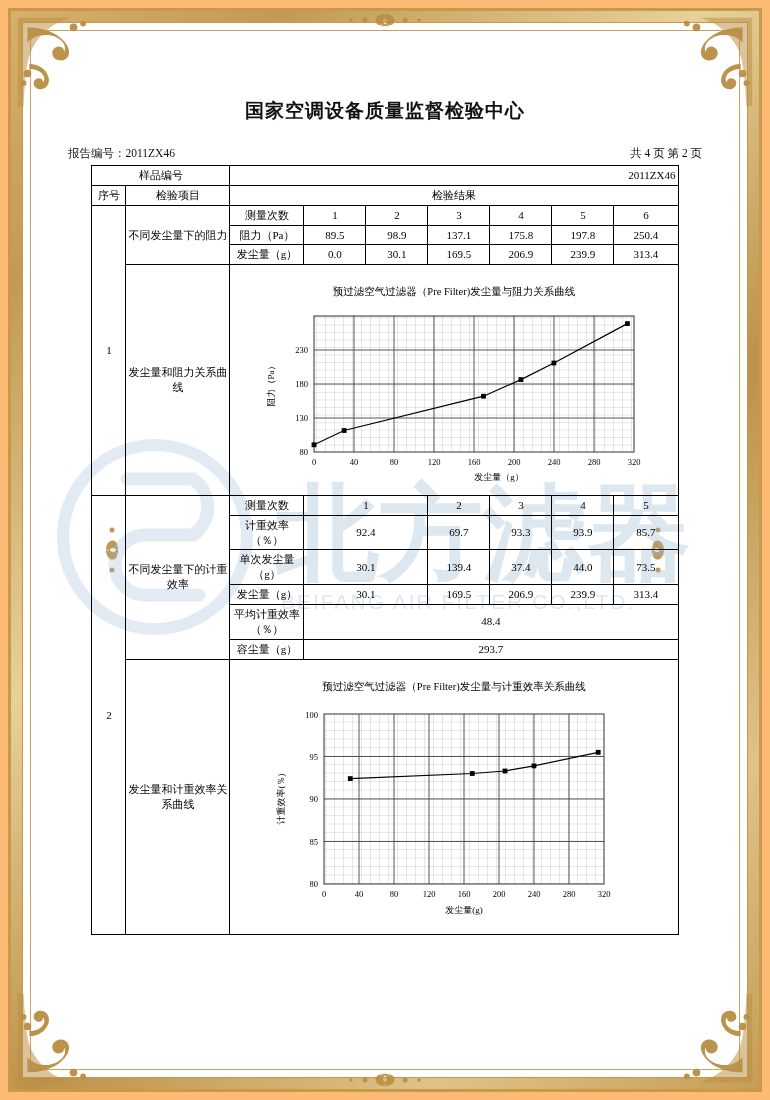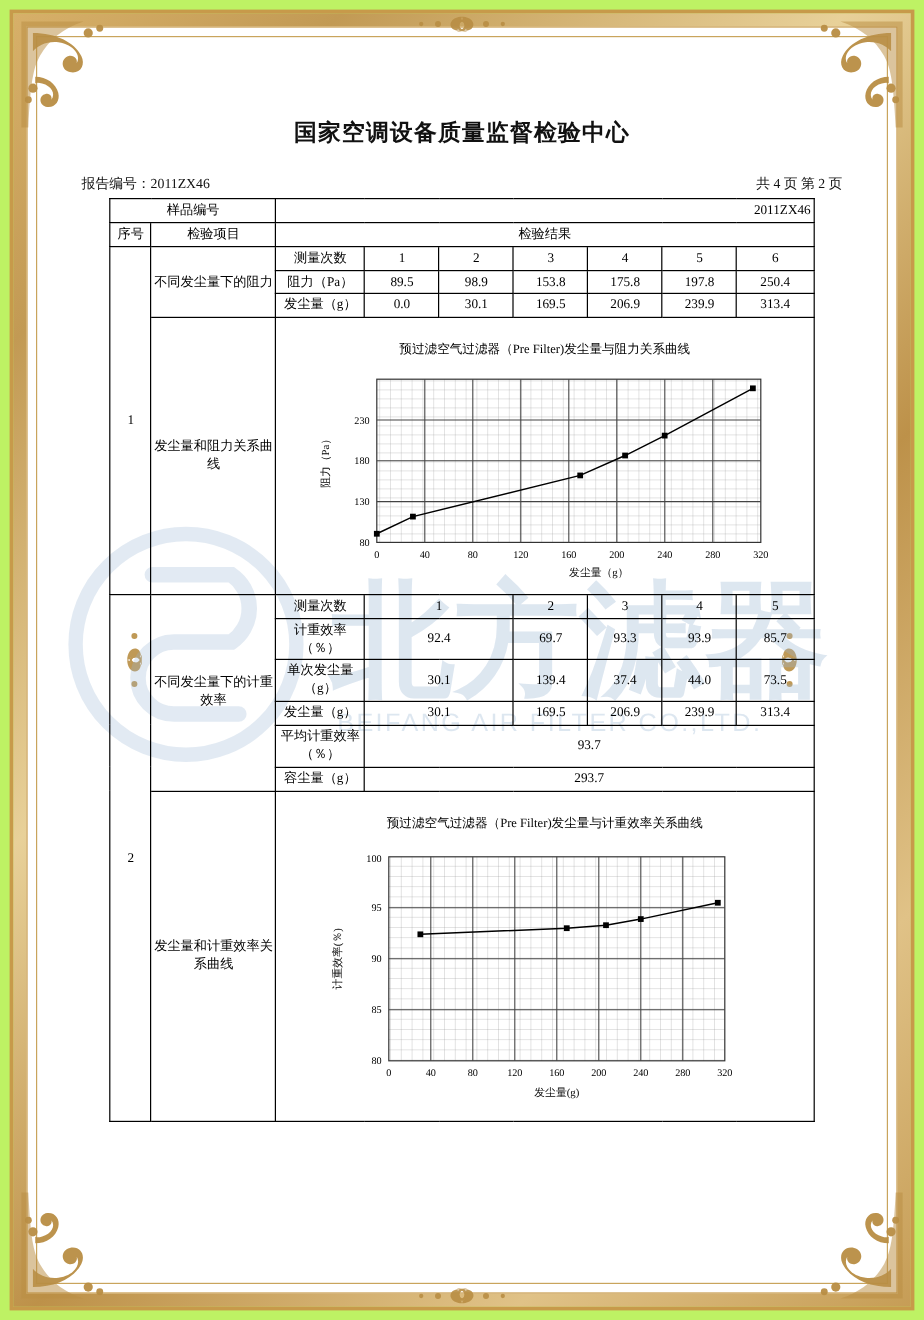--- a/index.html
+++ b/index.html
@@ -6,21 +6,21 @@
   body{
     width:770px;height:1100px;
     background:#ffffff;
     font-family:"Liberation Serif", serif;
     position:relative;
     overflow:hidden;
   }
   
   .page{
     position:absolute;inset:0;
-    background:#bef264;
+    background:#fdba74;
   }
   .frame-outer{
     position:absolute;left:8px;top:8px;right:8px;bottom:8px;
     border:3px solid #c79a4a;
     background:linear-gradient(135deg,#d9b36b 0%,#c49a52 18%,#e6cd95 40%,#bb8f47 62%,#dcbd7d 85%,#c19council 100%);
     background:linear-gradient(135deg,#d7b069 0%,#c29a54 15%,#e8d199 38%,#bd9149 60%,#e0c287 82%,#c69d56 100%);
   }
   .frame-inner-white{
     position:absolute;left:22px;top:22px;right:22px;bottom:22px;
     background:#ffffff;
@@ -273,21 +273,21 @@
         <td>2</td>
         <td>3</td>
         <td>4</td>
         <td>5</td>
         <td>6</td>
       </tr>
       <tr>
         <td>阻力（Pa）</td>
         <td>89.5</td>
         <td>98.9</td>
-        <td>153.8</td>
+        <td>137.1</td>
         <td>175.8</td>
         <td>197.8</td>
         <td>250.4</td>
       </tr>
       <tr>
         <td>发尘量（g）</td>
         <td>0.0</td>
         <td>30.1</td>
         <td>169.5</td>
         <td>206.9</td>
@@ -385,21 +385,21 @@
       <tr>
         <td>发尘量（g）</td>
         <td colspan="2">30.1</td>
         <td>169.5</td>
         <td>206.9</td>
         <td>239.9</td>
         <td>313.4</td>
       </tr>
       <tr>
         <td>平均计重效率（％）</td>
-        <td colspan="6">93.7</td>
+        <td colspan="6">48.4</td>
       </tr>
       <tr>
         <td>容尘量（g）</td>
         <td colspan="6">293.7</td>
       </tr>
 
       <tr>
         <td class="tall cell-label">发尘量和计重效率关系曲线</td>
         <td colspan="7">
           <div class="chart-wrap">

